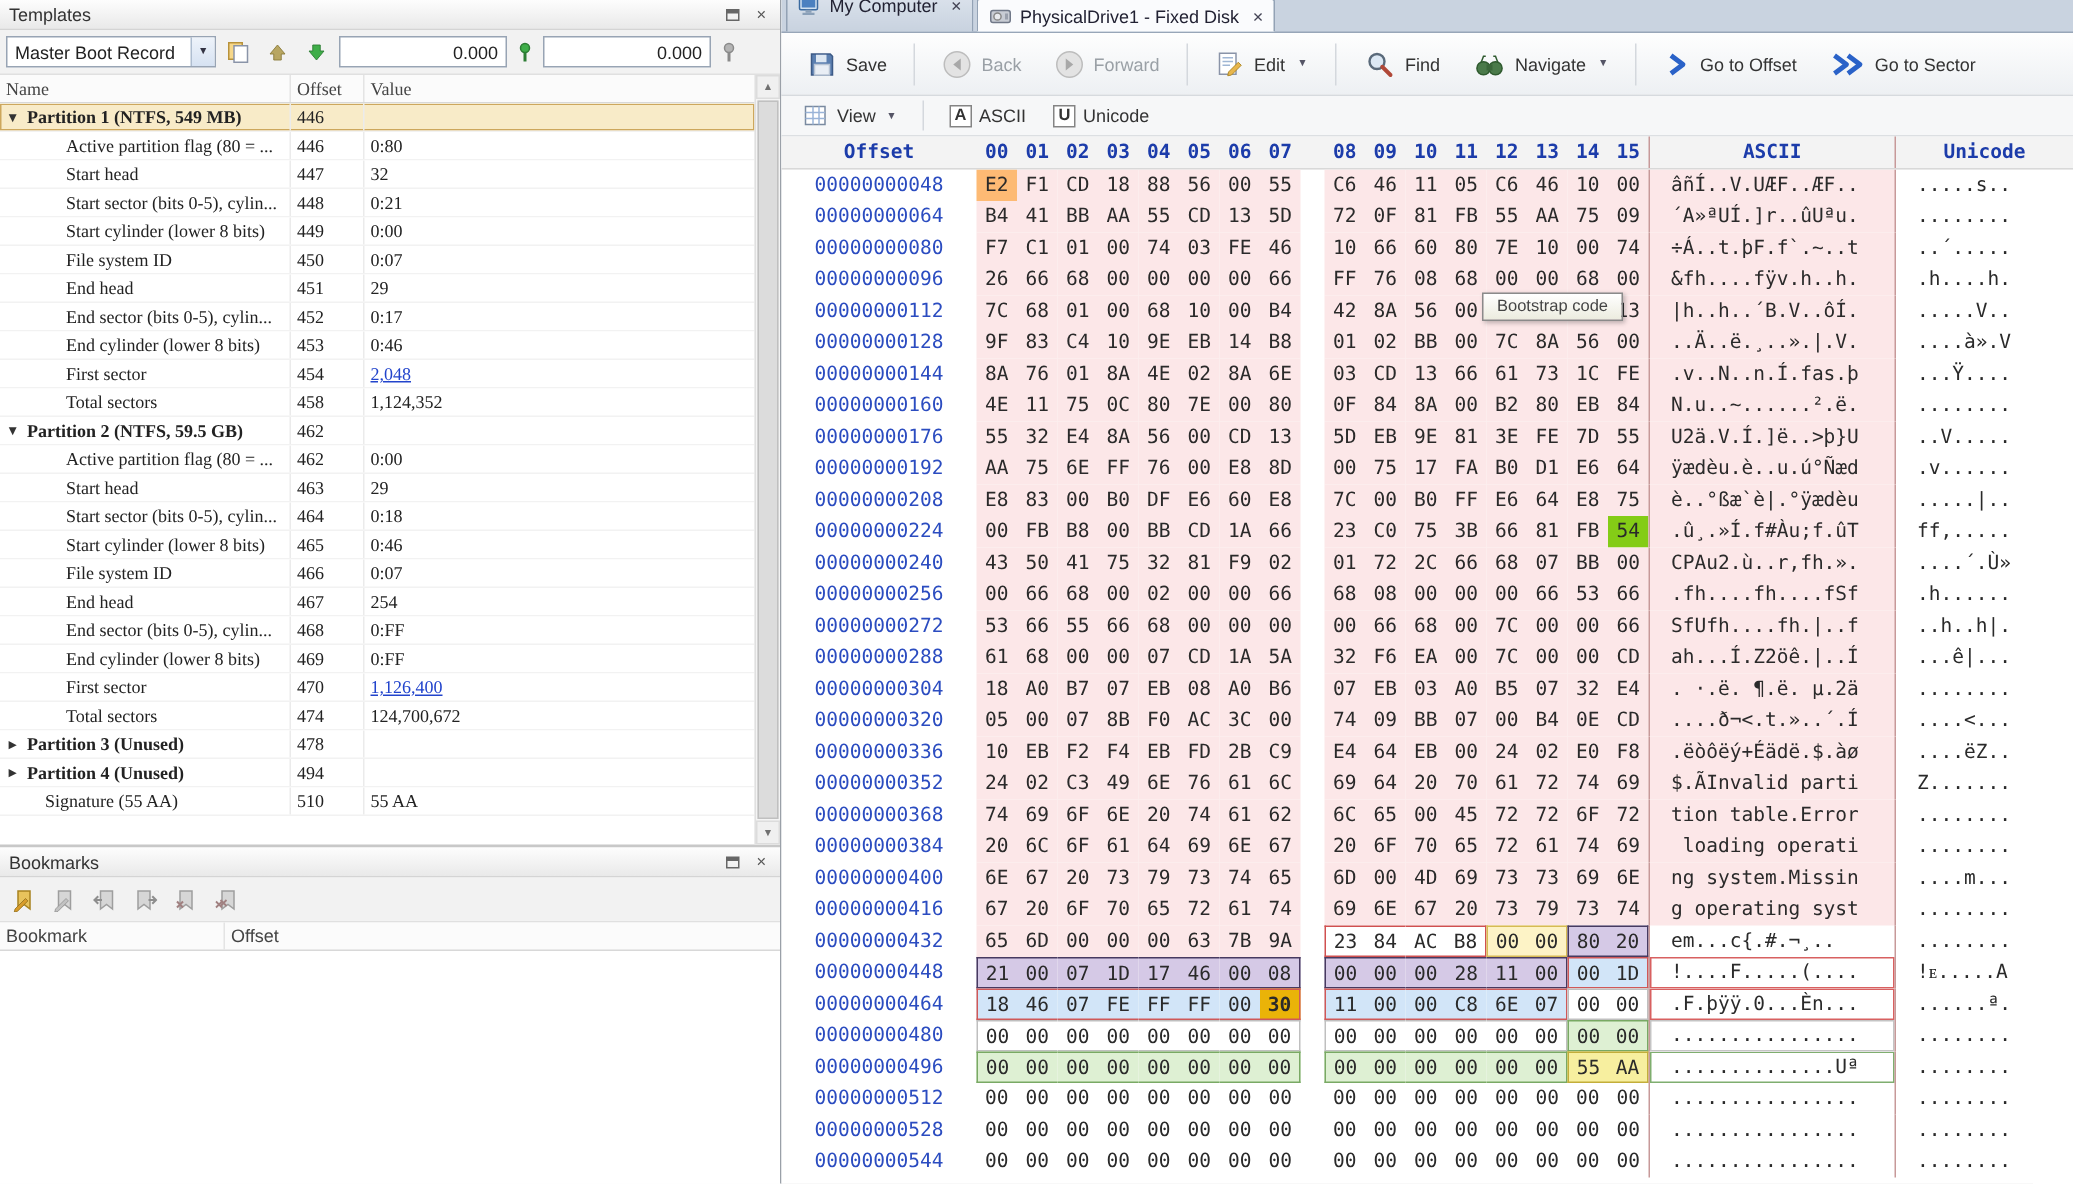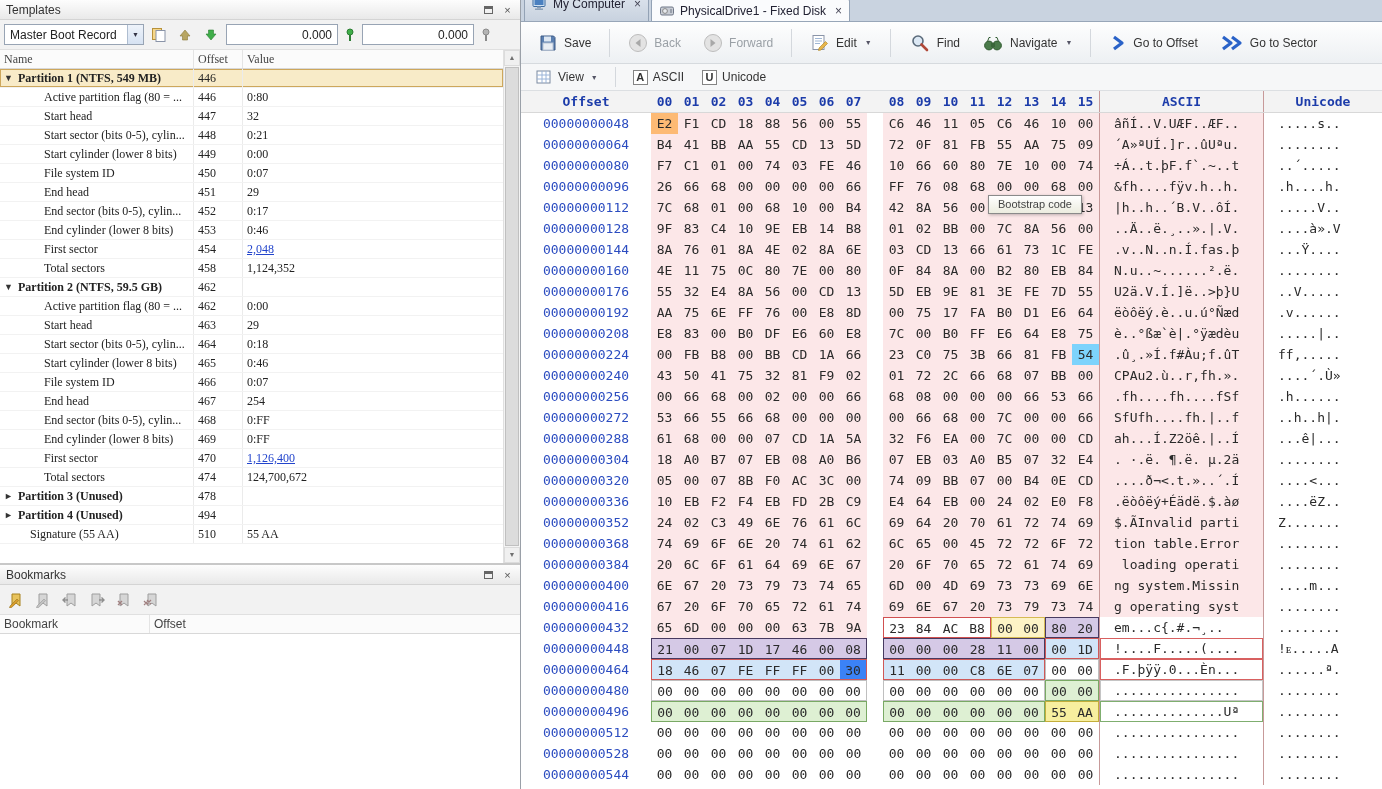--- a/index.html
+++ b/index.html
@@ -746,21 +746,21 @@
           <div class="hx-byte" style="background: rgb(252, 231, 232);">8D</div>
           <div class="hx-gap"></div>
           <div class="hx-byte" style="background: rgb(252, 231, 232);">00</div>
           <div class="hx-byte" style="background: rgb(252, 231, 232);">75</div>
           <div class="hx-byte" style="background: rgb(252, 231, 232);">17</div>
           <div class="hx-byte" style="background: rgb(252, 231, 232);">FA</div>
           <div class="hx-byte" style="background: rgb(252, 231, 232);">B0</div>
           <div class="hx-byte" style="background: rgb(252, 231, 232);">D1</div>
           <div class="hx-byte" style="background: rgb(252, 231, 232);">E6</div>
           <div class="hx-byte" style="background: rgb(252, 231, 232);">64</div>
-          <div class="hx-asc boot">ëòôëý.è..u.ú°Ñæd</div>
+          <div class="hx-asc boot">ÿædèu.è..u.ú°Ñæd</div>
           <div class="hx-uni">.v......</div>
         </div>
         <div class="hex-row">
           <div class="hx-off">00000000208</div>
           <div class="hx-byte" style="background: rgb(252, 231, 232);">E8</div>
           <div class="hx-byte" style="background: rgb(252, 231, 232);">83</div>
           <div class="hx-byte" style="background: rgb(252, 231, 232);">00</div>
           <div class="hx-byte" style="background: rgb(252, 231, 232);">B0</div>
           <div class="hx-byte" style="background: rgb(252, 231, 232);">DF</div>
           <div class="hx-byte" style="background: rgb(252, 231, 232);">E6</div>
@@ -789,21 +789,21 @@
           <div class="hx-byte" style="background: rgb(252, 231, 232);">1A</div>
           <div class="hx-byte" style="background: rgb(252, 231, 232);">66</div>
           <div class="hx-gap"></div>
           <div class="hx-byte" style="background: rgb(252, 231, 232);">23</div>
           <div class="hx-byte" style="background: rgb(252, 231, 232);">C0</div>
           <div class="hx-byte" style="background: rgb(252, 231, 232);">75</div>
           <div class="hx-byte" style="background: rgb(252, 231, 232);">3B</div>
           <div class="hx-byte" style="background: rgb(252, 231, 232);">66</div>
           <div class="hx-byte" style="background: rgb(252, 231, 232);">81</div>
           <div class="hx-byte" style="background: rgb(252, 231, 232);">FB</div>
-          <div class="hx-byte" style="background: #7dd3fc;">54</div>
+          <div class="hx-byte" style="background: #84cc16;">54</div>
           <div class="hx-asc boot">.û¸.»Í.f#Àu;f.ûT</div>
           <div class="hx-uni">ff,.....</div>
         </div>
         <div class="hex-row">
           <div class="hx-off">00000000240</div>
           <div class="hx-byte" style="background: rgb(252, 231, 232);">43</div>
           <div class="hx-byte" style="background: rgb(252, 231, 232);">50</div>
           <div class="hx-byte" style="background: rgb(252, 231, 232);">41</div>
           <div class="hx-byte" style="background: rgb(252, 231, 232);">75</div>
           <div class="hx-byte" style="background: rgb(252, 231, 232);">32</div>
@@ -1110,21 +1110,21 @@
         </div>
         <div class="hex-row">
           <div class="hx-off">00000000464</div>
           <div class="hx-byte" style="background: rgb(210, 229, 248); border-top: 1px solid rgb(207, 88, 88); border-bottom: 1px solid rgb(207, 88, 88); border-left: 1px solid rgb(207, 88, 88);">18</div>
           <div class="hx-byte" style="background: rgb(210, 229, 248); border-top: 1px solid rgb(207, 88, 88); border-bottom: 1px solid rgb(207, 88, 88);">46</div>
           <div class="hx-byte" style="background: rgb(210, 229, 248); border-top: 1px solid rgb(207, 88, 88); border-bottom: 1px solid rgb(207, 88, 88);">07</div>
           <div class="hx-byte" style="background: rgb(210, 229, 248); border-top: 1px solid rgb(207, 88, 88); border-bottom: 1px solid rgb(207, 88, 88);">FE</div>
           <div class="hx-byte" style="background: rgb(210, 229, 248); border-top: 1px solid rgb(207, 88, 88); border-bottom: 1px solid rgb(207, 88, 88);">FF</div>
           <div class="hx-byte" style="background: rgb(210, 229, 248); border-top: 1px solid rgb(207, 88, 88); border-bottom: 1px solid rgb(207, 88, 88);">FF</div>
           <div class="hx-byte" style="background: rgb(210, 229, 248); border-top: 1px solid rgb(207, 88, 88); border-bottom: 1px solid rgb(207, 88, 88);">00</div>
-          <div class="hx-byte" style="background: #3b82f6; border-top: 1px solid rgb(207, 88, 88); border-bottom: 1px solid rgb(207, 88, 88); border-right: 1px solid rgb(207, 88, 88);">30</div>
+          <div class="hx-byte" style="background: #eab308; border-top: 1px solid rgb(207, 88, 88); border-bottom: 1px solid rgb(207, 88, 88); border-right: 1px solid rgb(207, 88, 88); font-weight: bold;">30</div>
           <div class="hx-gap"></div>
           <div class="hx-byte" style="background: rgb(210, 229, 248); border-top: 1px solid rgb(207, 88, 88); border-bottom: 1px solid rgb(207, 88, 88); border-left: 1px solid rgb(207, 88, 88);">11</div>
           <div class="hx-byte" style="background: rgb(210, 229, 248); border-top: 1px solid rgb(207, 88, 88); border-bottom: 1px solid rgb(207, 88, 88);">00</div>
           <div class="hx-byte" style="background: rgb(210, 229, 248); border-top: 1px solid rgb(207, 88, 88); border-bottom: 1px solid rgb(207, 88, 88);">00</div>
           <div class="hx-byte" style="background: rgb(210, 229, 248); border-top: 1px solid rgb(207, 88, 88); border-bottom: 1px solid rgb(207, 88, 88);">C8</div>
           <div class="hx-byte" style="background: rgb(210, 229, 248); border-top: 1px solid rgb(207, 88, 88); border-bottom: 1px solid rgb(207, 88, 88);">6E</div>
           <div class="hx-byte" style="background: rgb(210, 229, 248); border-top: 1px solid rgb(207, 88, 88); border-bottom: 1px solid rgb(207, 88, 88); border-right: 1px solid rgb(207, 88, 88);">07</div>
           <div class="hx-byte" style="background: rgb(255, 255, 255); border-top: 1px solid rgb(191, 191, 191); border-bottom: 1px solid rgb(191, 191, 191); border-left: 1px solid rgb(191, 191, 191);">00</div>
           <div class="hx-byte" style="background: rgb(255, 255, 255); border-top: 1px solid rgb(191, 191, 191); border-bottom: 1px solid rgb(191, 191, 191); border-right: 1px solid rgb(191, 191, 191);">00</div>
           <div class="hx-asc box-red">.F.þÿÿ.0...Èn...</div>

